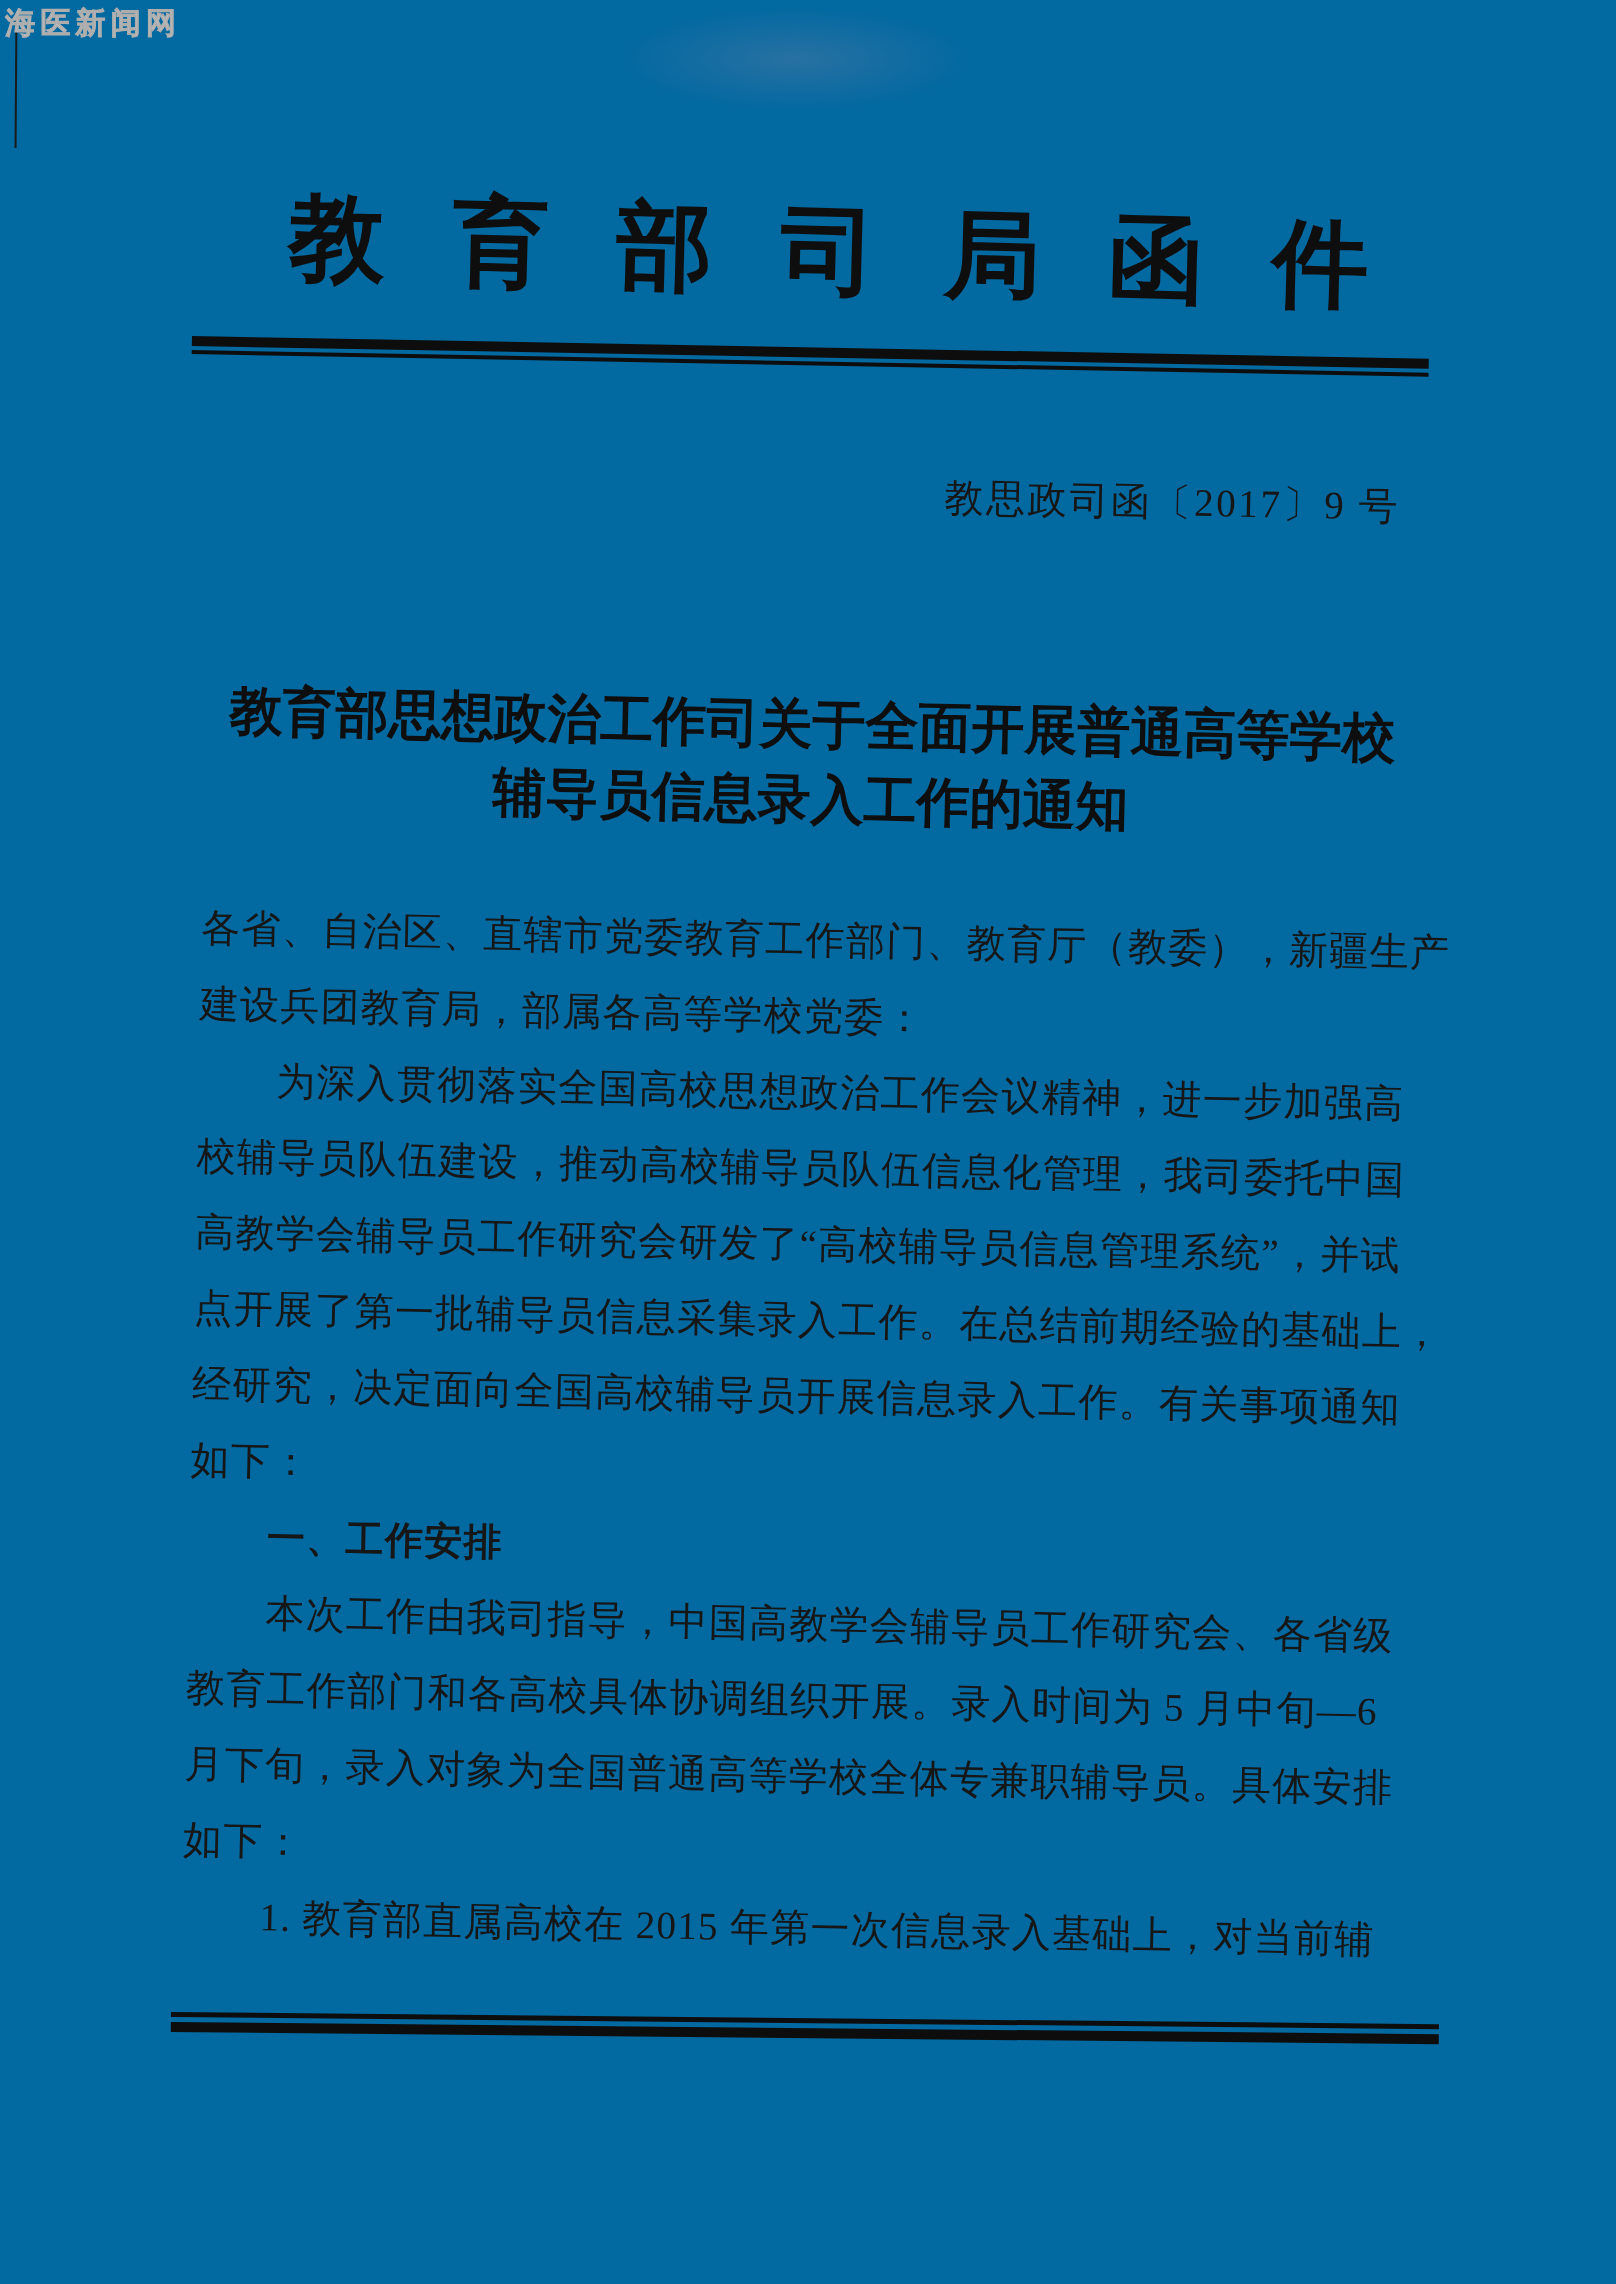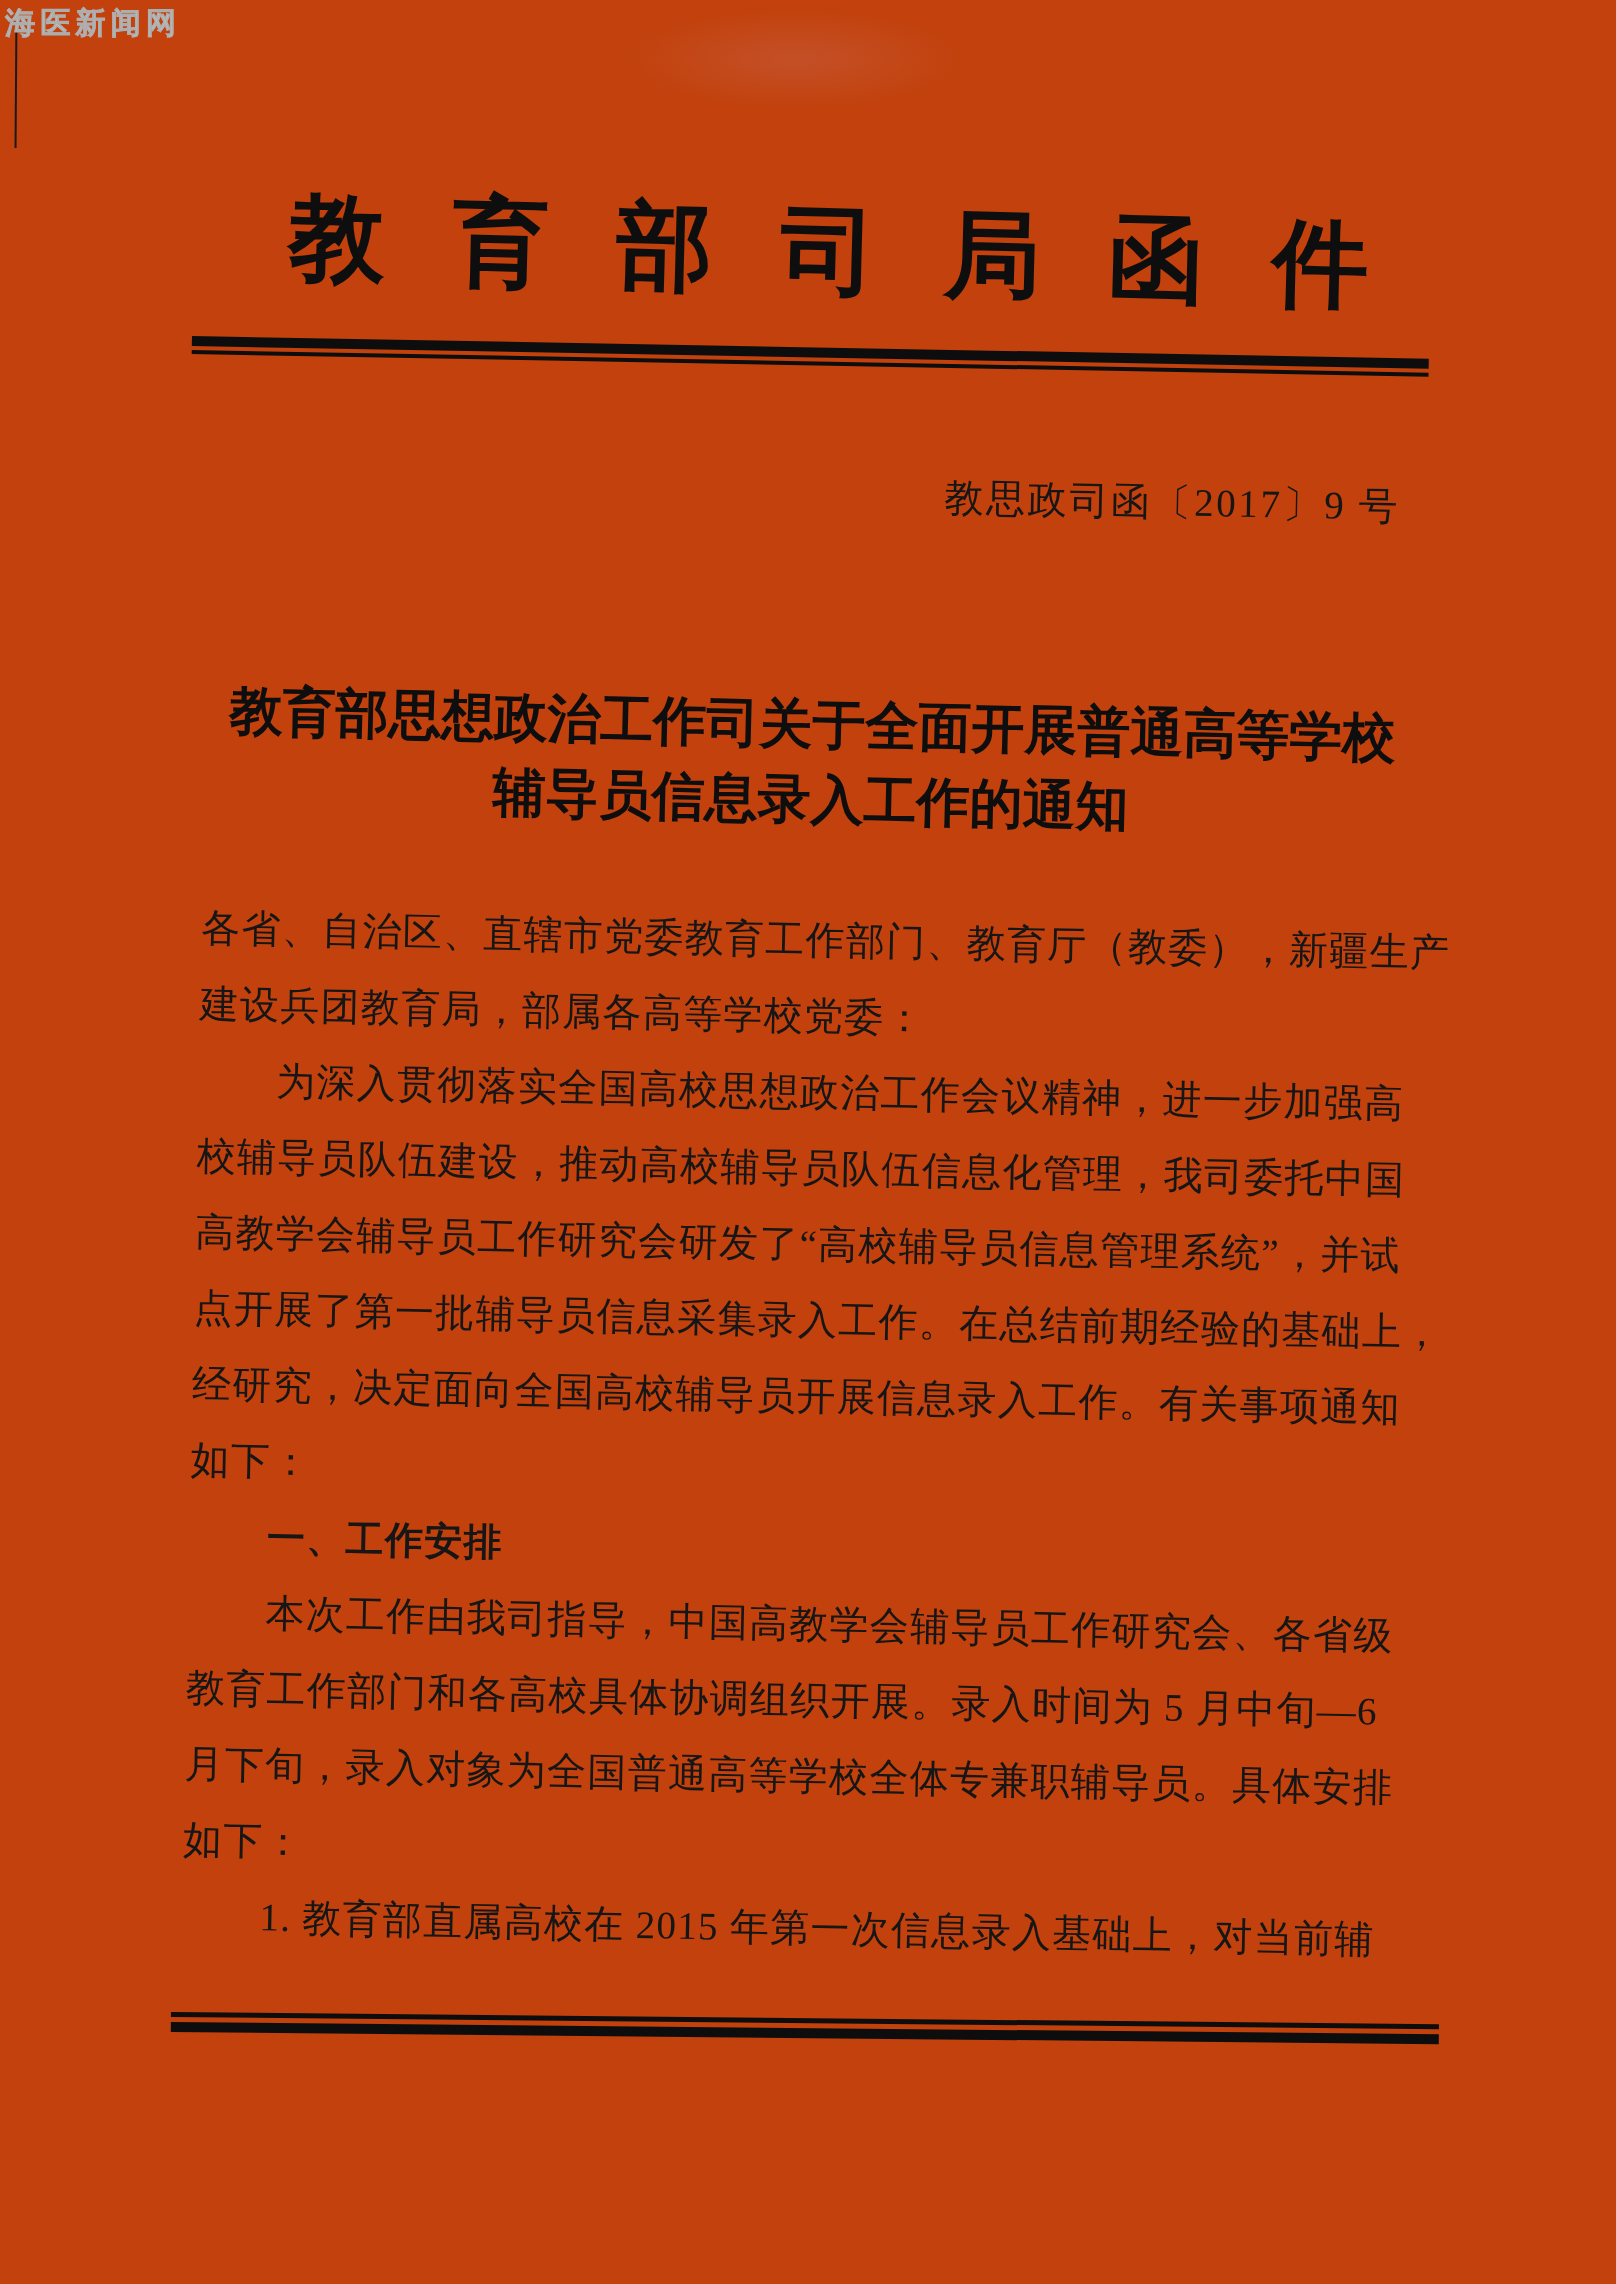--- a/index.html
+++ b/index.html
@@ -4,21 +4,21 @@
 <style>
   html, body {
     margin: 0; padding: 0;
     width: 1616px; height: 2284px;
     overflow: hidden;
     background: #ffffff;
   }
   #page {
     position: relative;
     width: 1616px; height: 2284px;
-    background: #c2410c;
+    background: #0369a1;
     font-family: "Liberation Serif", "DejaVu Serif", serif;
     color: #161616;
   }
   
   .watermark {
     position: absolute; left: 5.2px; top: 2.6px;
     font-family: "DejaVu Sans", sans-serif;
     font-size: 30px; font-weight: 900;
     letter-spacing: 5.2px;
     color: #c6c6c6;

